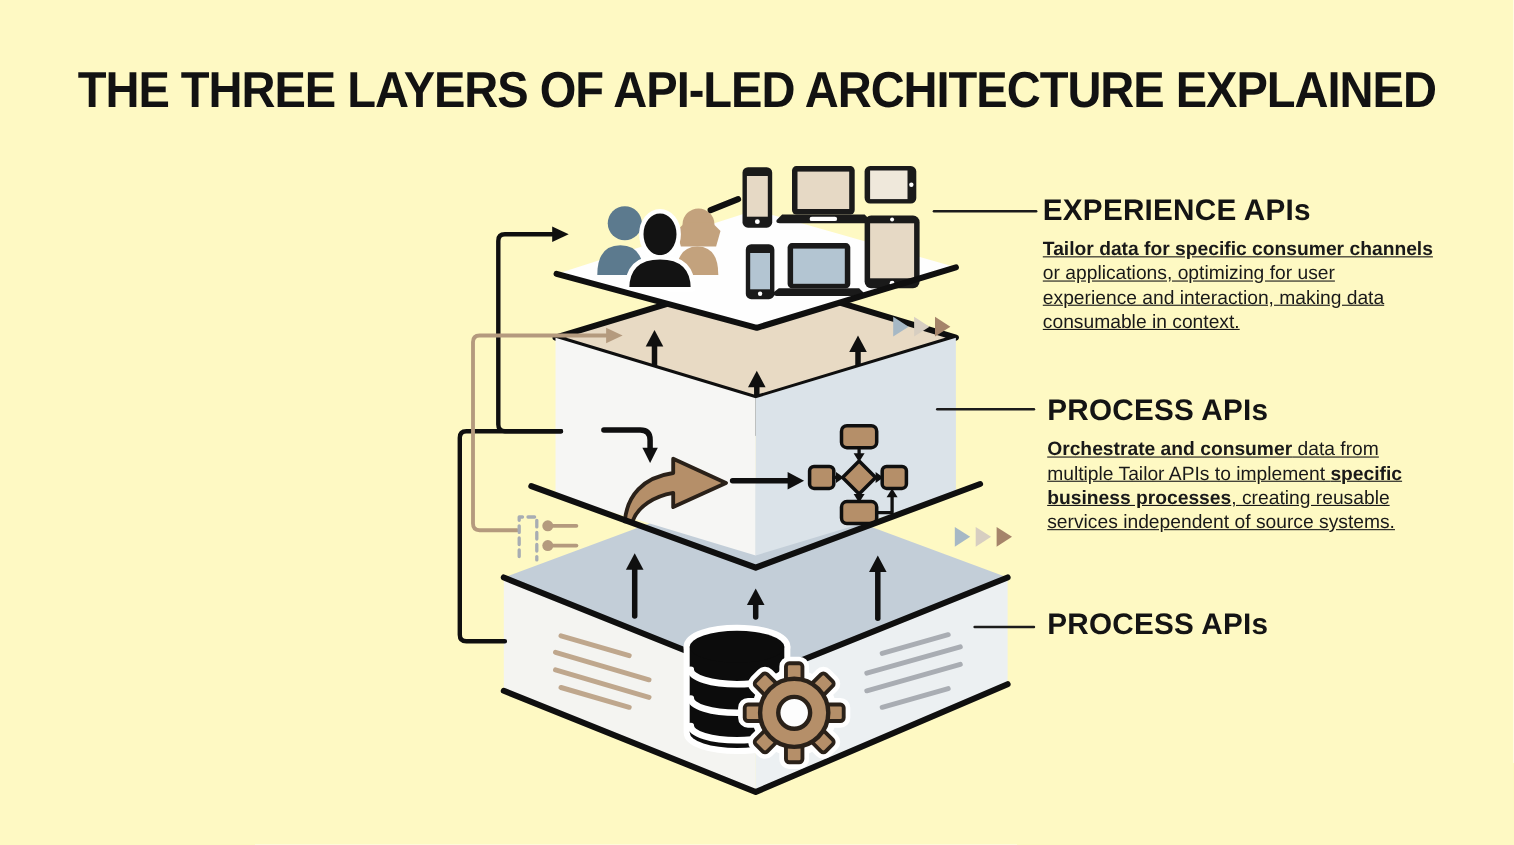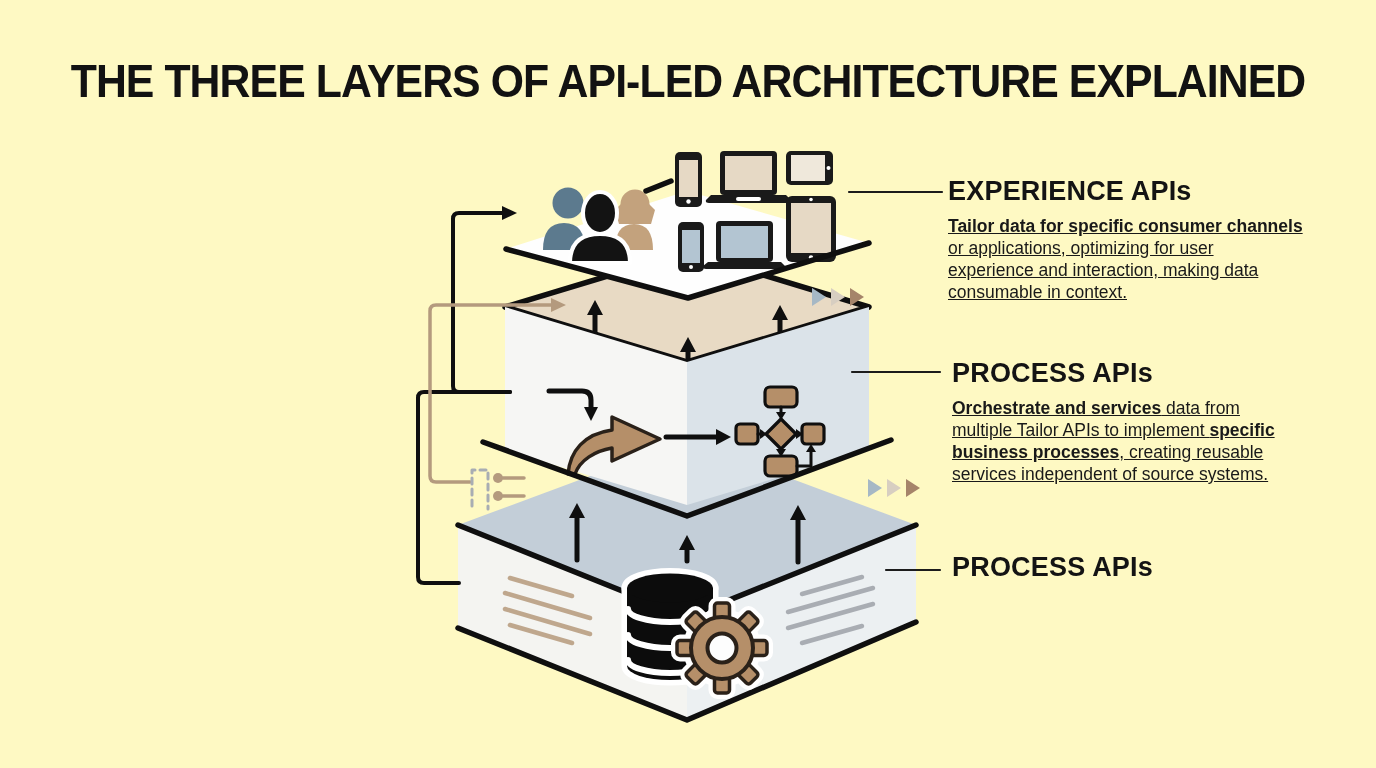--- a/index.html
+++ b/index.html
@@ -284,21 +284,21 @@
   <div class="label-block lb-exp">
     <h2>EXPERIENCE APIs</h2>
     <p><b>Tailor data for specific consumer channels</b><span>
 or applications, optimizing for user
 experience and interaction, making data
 consumable in context.</span></p>
   </div>
 
   <div class="label-block lb-proc">
     <h2>PROCESS APIs</h2>
-    <p><b>Orchestrate and services</b><span> data from
+    <p><b>Orchestrate and consumer</b><span> data from
 multiple Tailor APIs to implement </span><b>specific
 business processes</b><span>, creating reusable
 services independent of source systems.</span></p>
   </div>
 
   <div class="label-block lb-sys">
     <h2>PROCESS APIs</h2>
   </div>
 
 </div>

